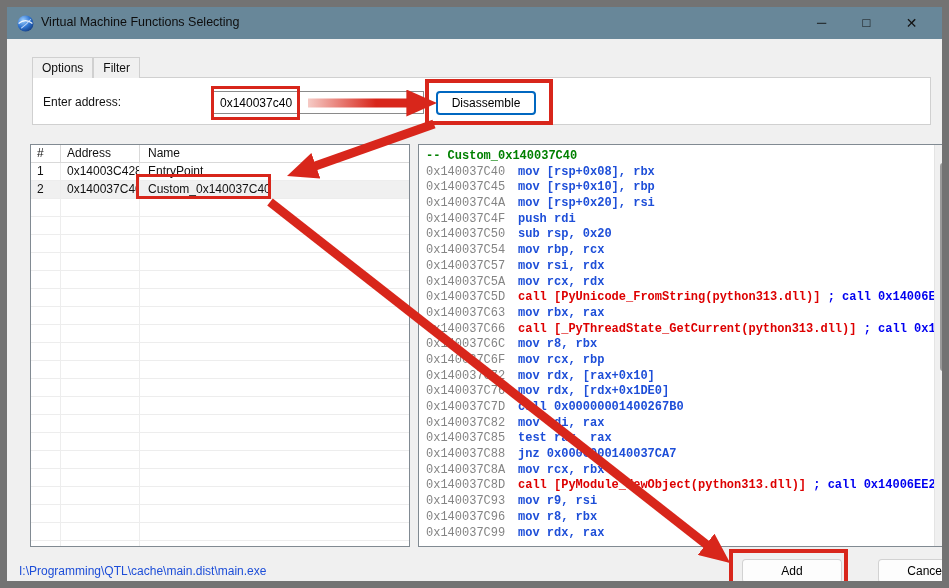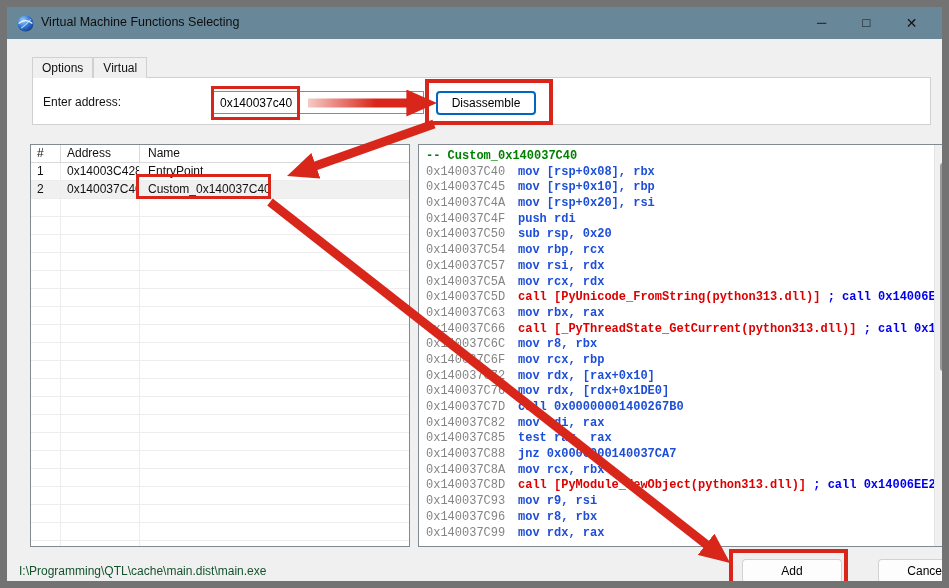--- a/index.html
+++ b/index.html
@@ -72,21 +72,21 @@
   .addr { color:#848484; font-weight:normal; display:inline-block; width:92px; }
   .op   { color:#1d4ed8; }
   .call { color:#dd0000; }
   .cmt  { color:#0000f0; }
   .sbar {
     position:absolute; right:0; top:0; width:17px; height:100%;
     background:#f0f0f0; border-left:1px solid #e4e4e4;
   }
   .sthumb { position:absolute; left:5px; top:18px; width:6px; height:208px; background:#9a9a9a; border-radius:3px; }
   
-  .fpath { position:absolute; left:12px; top:557px; font-size:12px; color:#14532d; }
+  .fpath { position:absolute; left:12px; top:557px; font-size:12px; color:#1d4ed8; }
   .btn {
     position:absolute; top:552px; height:24px; background:#fdfdfd;
     border:1px solid #d2d2d2; border-bottom-color:#bdbdbd; border-radius:4px;
     font-family:"Liberation Sans",sans-serif; font-size:12px; color:#000; padding:0;
   }
   .btn.add { left:735px; width:100px; }
   .btn.cancel { left:871px; width:96px; }
   
   .rbox { position:absolute; border:3px solid #d8261b; z-index:40; pointer-events:none; }
   .rbox.b-input   { left:204px; top:79px;  width:89px;  height:34px; }
@@ -116,21 +116,21 @@
     <span class="titletext">Virtual Machine Functions Selecting</span>
     <div class="winbtns">
       <span class="winbtn">─</span>
       <span class="winbtn">□</span>
       <span class="winbtn close">✕</span>
     </div>
   </div>
 
   <div class="tabbar">
     <div class="tab">Options</div>
-    <div class="tab">Virtual</div>
+    <div class="tab">Filter</div>
   </div>
 
   <div class="form-panel">
     <span class="addr-label">Enter address:</span>
     <input class="addr-input" type="text" value="0x140037c40" style="">
     <button class="disasm-btn">Disassemble</button>
   </div>
 
   <div class="ftable">
     <div class="tr head">

